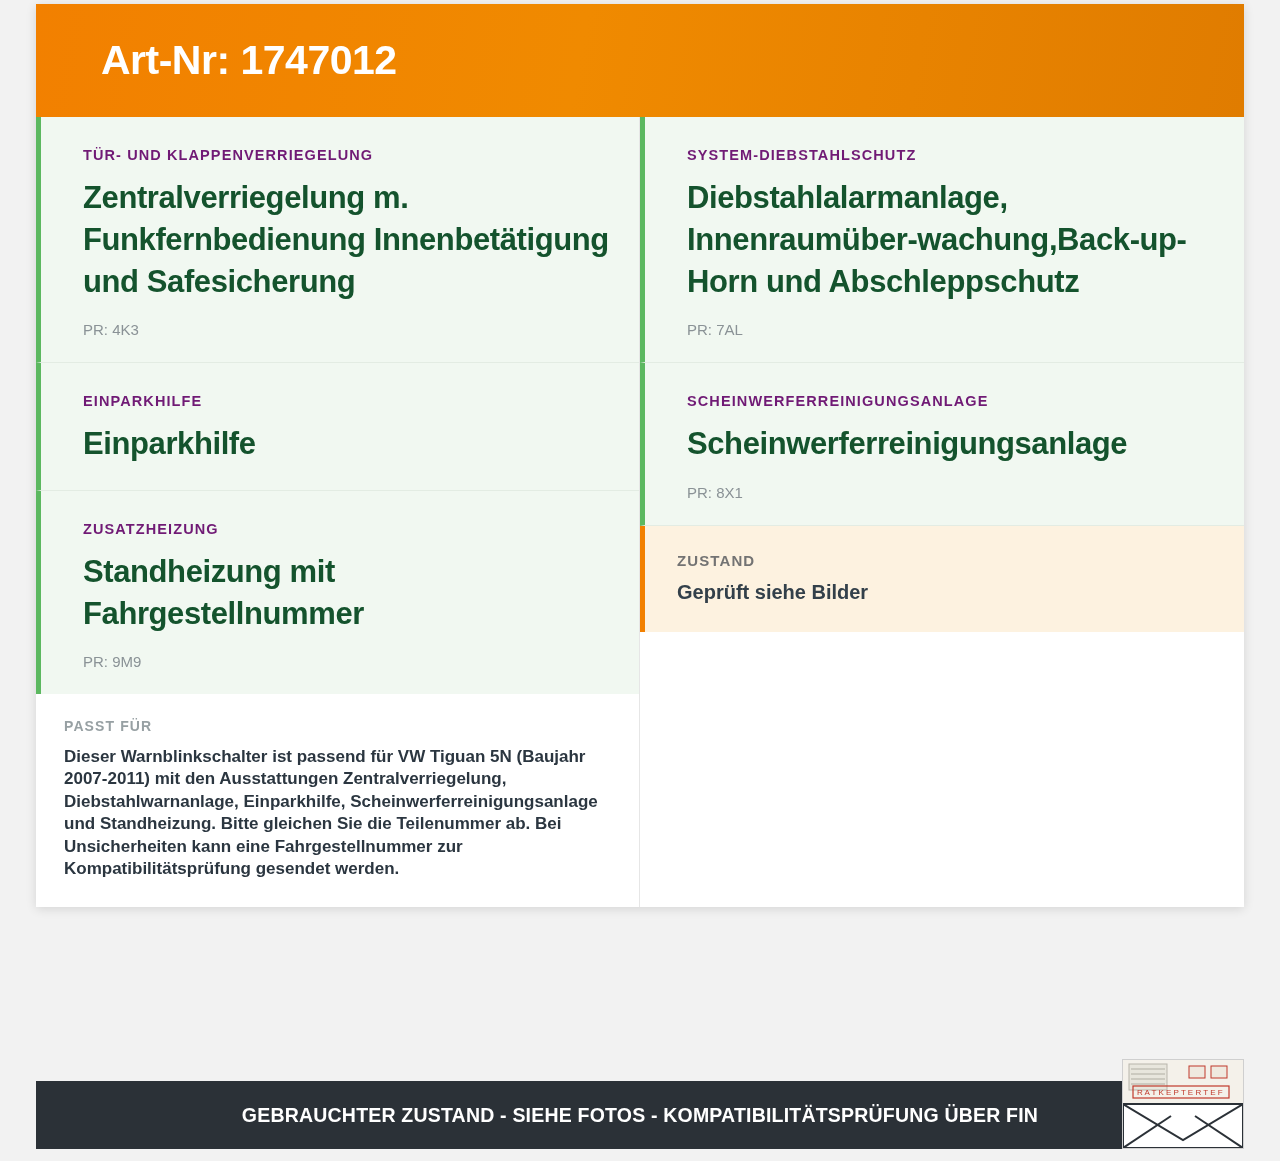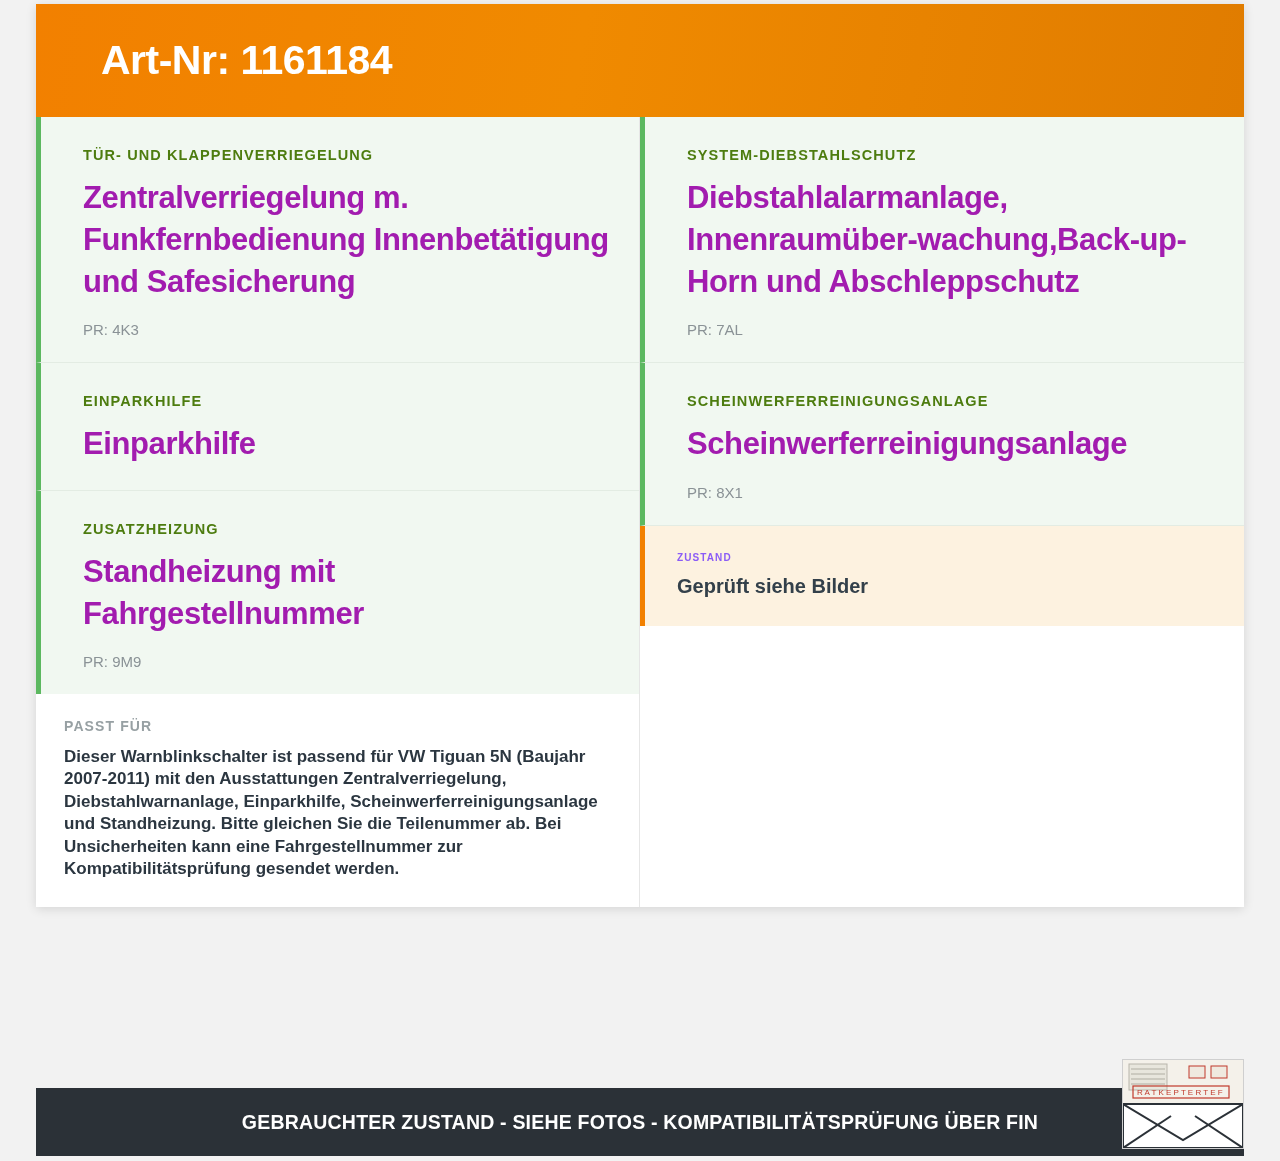--- a/index.html
+++ b/index.html
@@ -55,50 +55,50 @@
   .feature {
     position: relative;
     background: #f1f8f1;
     border-left: 5px solid #5cb860;
     padding: 30px 28px 24px 42px;
     box-sizing: border-box;
     border-bottom: 1px solid #e3ece3;
   }
   .feature:last-child { border-bottom: none; }
   .feature-cat {
-    color: #4d7c0f;
+    color: #701a75;
     font-size: 14.5px;
     font-weight: bold;
     letter-spacing: 1.1px;
     text-transform: uppercase;
     margin-bottom: 14px;
   }
   .feature-title {
-    color: #a21caf;
+    color: #14532d;
     font-size: 31px;
     font-weight: bold;
     line-height: 1.36;
     letter-spacing: -0.4px;
     word-break: break-word;
   }
   .feature-pr {
     color: #8a9296;
     font-size: 15px;
     margin-top: 18px;
   }
   
   .zustand {
     background: #fdf2e0;
     border-left: 5px solid #f28000;
     padding: 26px 28px 28px 32px;
     box-sizing: border-box;
   }
   .zustand-cat {
-    color: #8b5cf6;
-    font-size: 10px;
+    color: #737373;
+    font-size: 15px;
     font-weight: bold;
     letter-spacing: 1.1px;
     text-transform: uppercase;
     margin-bottom: 12px;
   }
   .zustand-text {
     color: #33404a;
     font-size: 20px;
     font-weight: bold;
   }
@@ -122,21 +122,21 @@
     color: #2b3640;
     font-size: 17px;
     font-weight: bold;
     line-height: 1.32;
   }
   
   .footer {
     position: absolute;
     left: 36px;
     right: 36px;
-    bottom: 5px;
+    bottom: 12px;
     height: 68px;
     background: #2b3137;
     display: flex;
     align-items: center;
     justify-content: center;
   }
   .footer-text {
     color: #ffffff;
     font-size: 19.5px;
     font-weight: bold;
@@ -156,21 +156,21 @@
   .stamp svg { display: block; }
 </style>
 </head>
 <body>
 
 <div id="page">
 
   <div class="sheet">
 
     <div class="header">
-      <div class="header-title">Art-Nr: 1161184</div>
+      <div class="header-title">Art-Nr: 1747012</div>
     </div>
 
     <div class="grid">
 
       <div class="col col-left">
 
         <div class="feature">
           <div class="feature-cat">TÜR- UND KLAPPENVERRIEGELUNG</div>
           <div class="feature-title">Zentralverriegelung m. Funkfernbedienung Innenbetätigung und Safesicherung</div>
           <div class="feature-pr">PR: 4K3</div>

